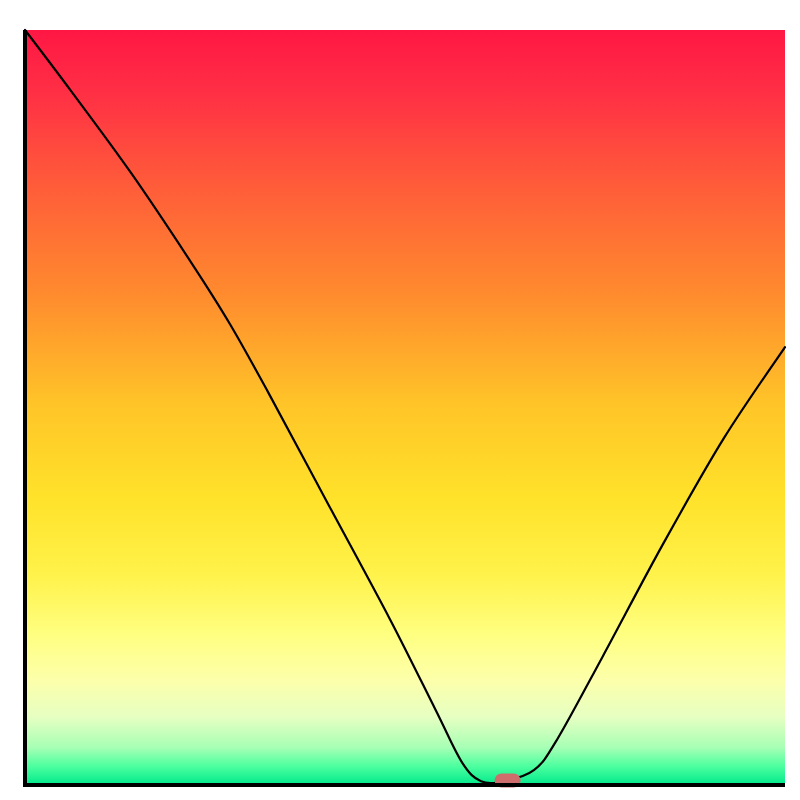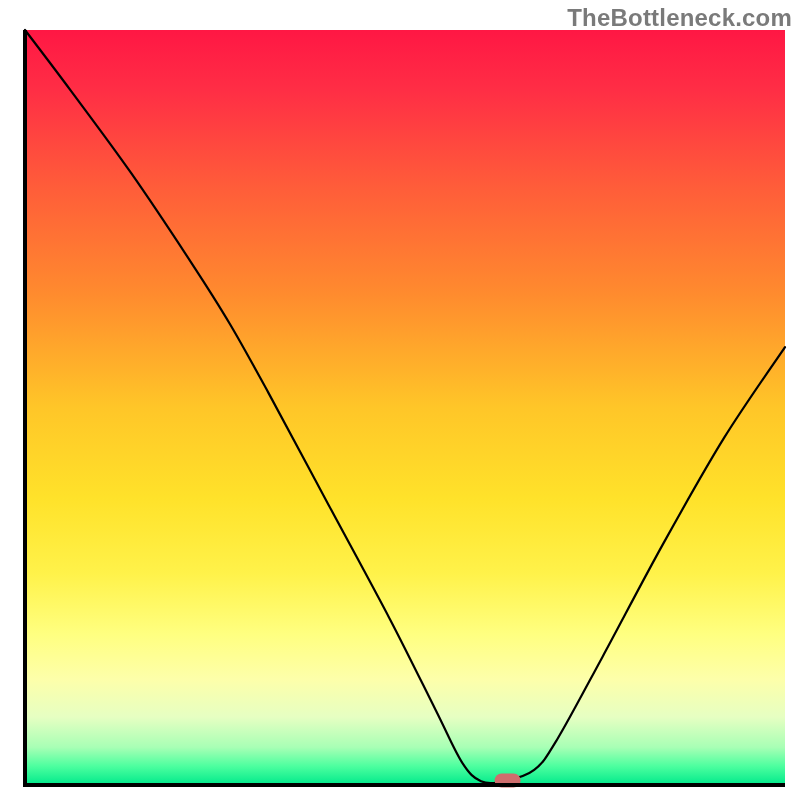--- a/index.html
+++ b/index.html
@@ -25,21 +25,20 @@
     letter-spacing: 0.2px;
   }
   svg {
     display: block;
   }
 </style>
 </head>
 <body>
 
 <div class="container">
-  <div class="watermark">TheBottleneck.com</div>
 
   <svg id="chart-svg" width="800" height="800" viewBox="0 0 800 800">
     <defs>
       <linearGradient id="bg-grad" x1="0" y1="0" x2="0" y2="1">
           <stop offset="0%" stop-color="#ff1744"></stop>
           <stop offset="8%" stop-color="#ff2e45"></stop>
           <stop offset="20%" stop-color="#ff5a3a"></stop>
           <stop offset="35%" stop-color="#ff8b2e"></stop>
           <stop offset="50%" stop-color="#ffc628"></stop>
           <stop offset="62%" stop-color="#ffe22a"></stop>

